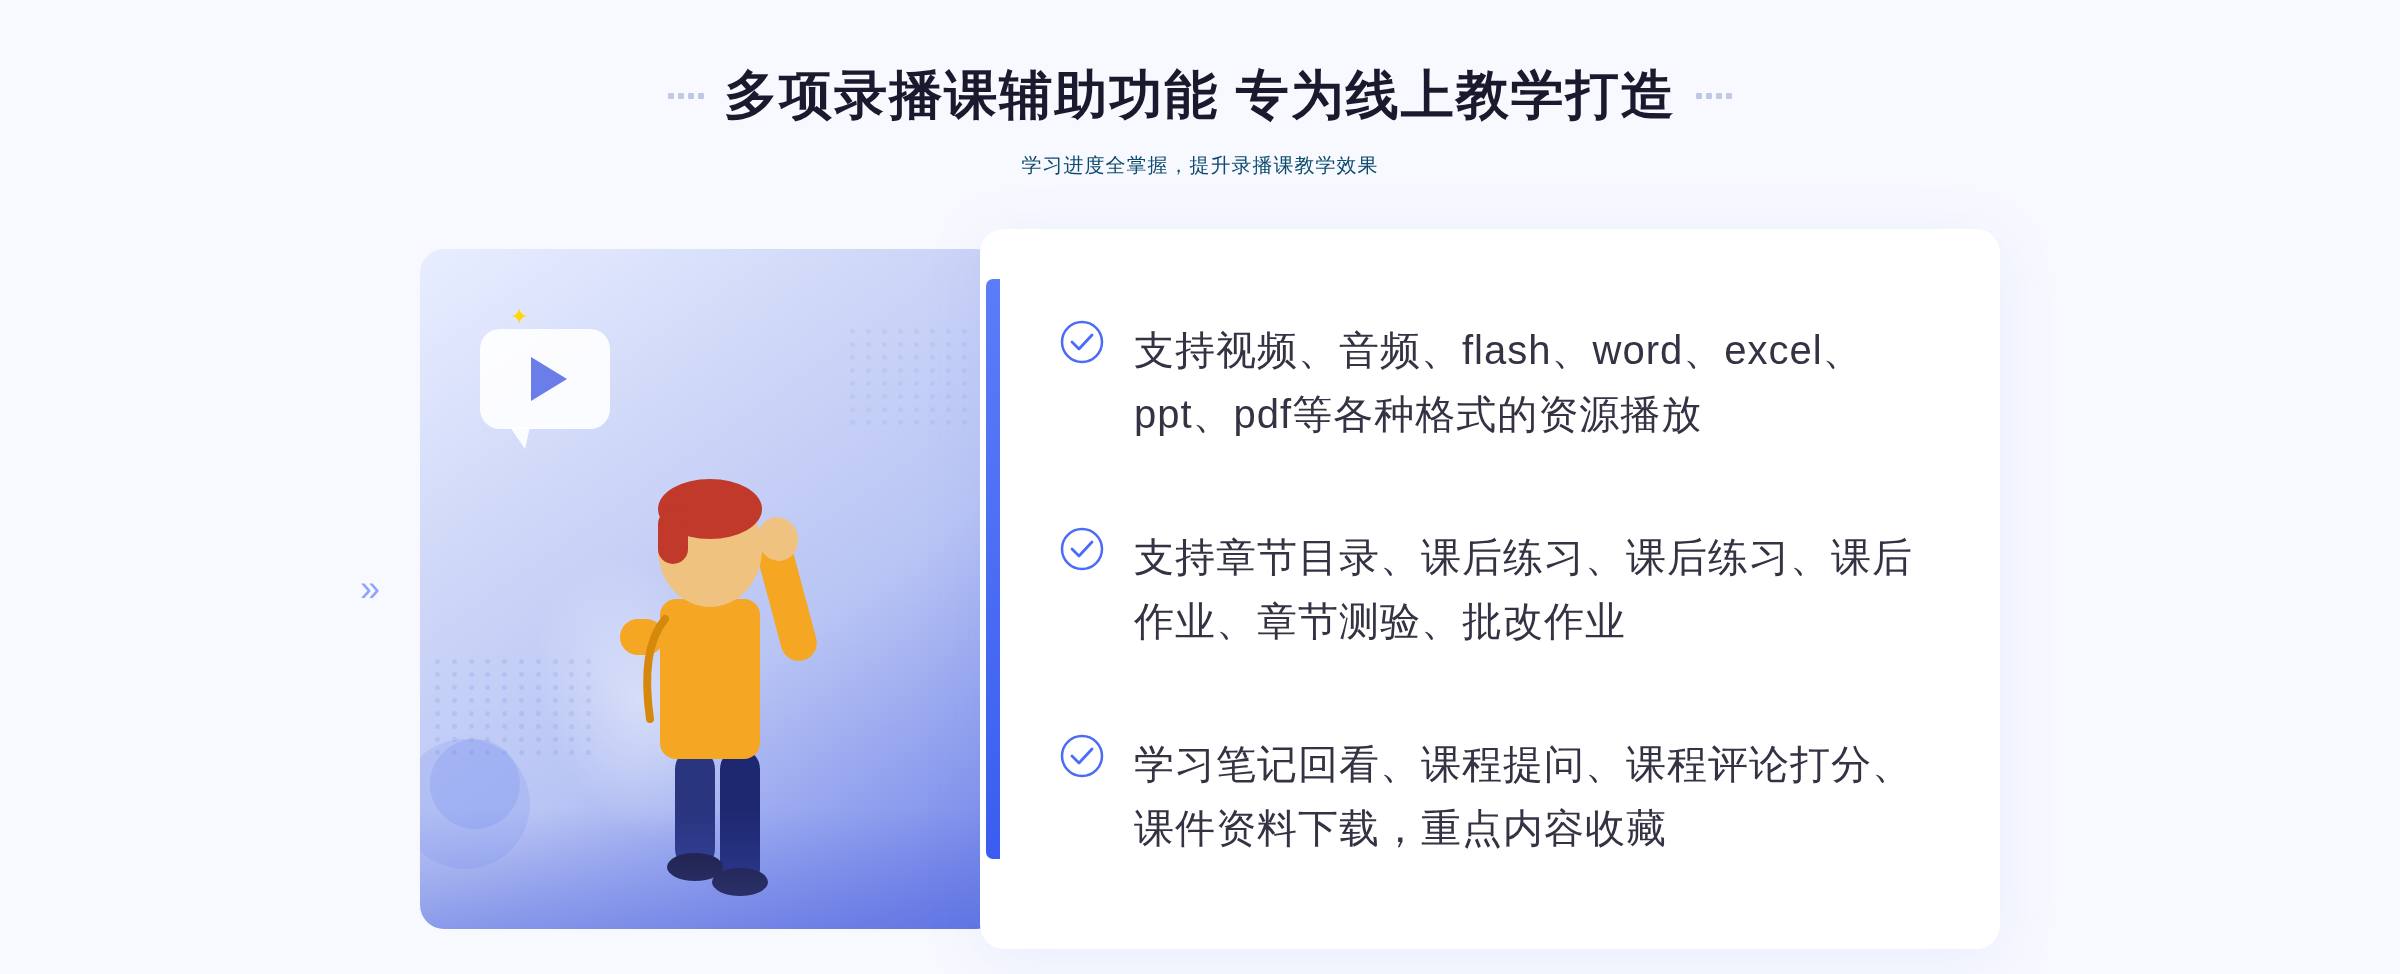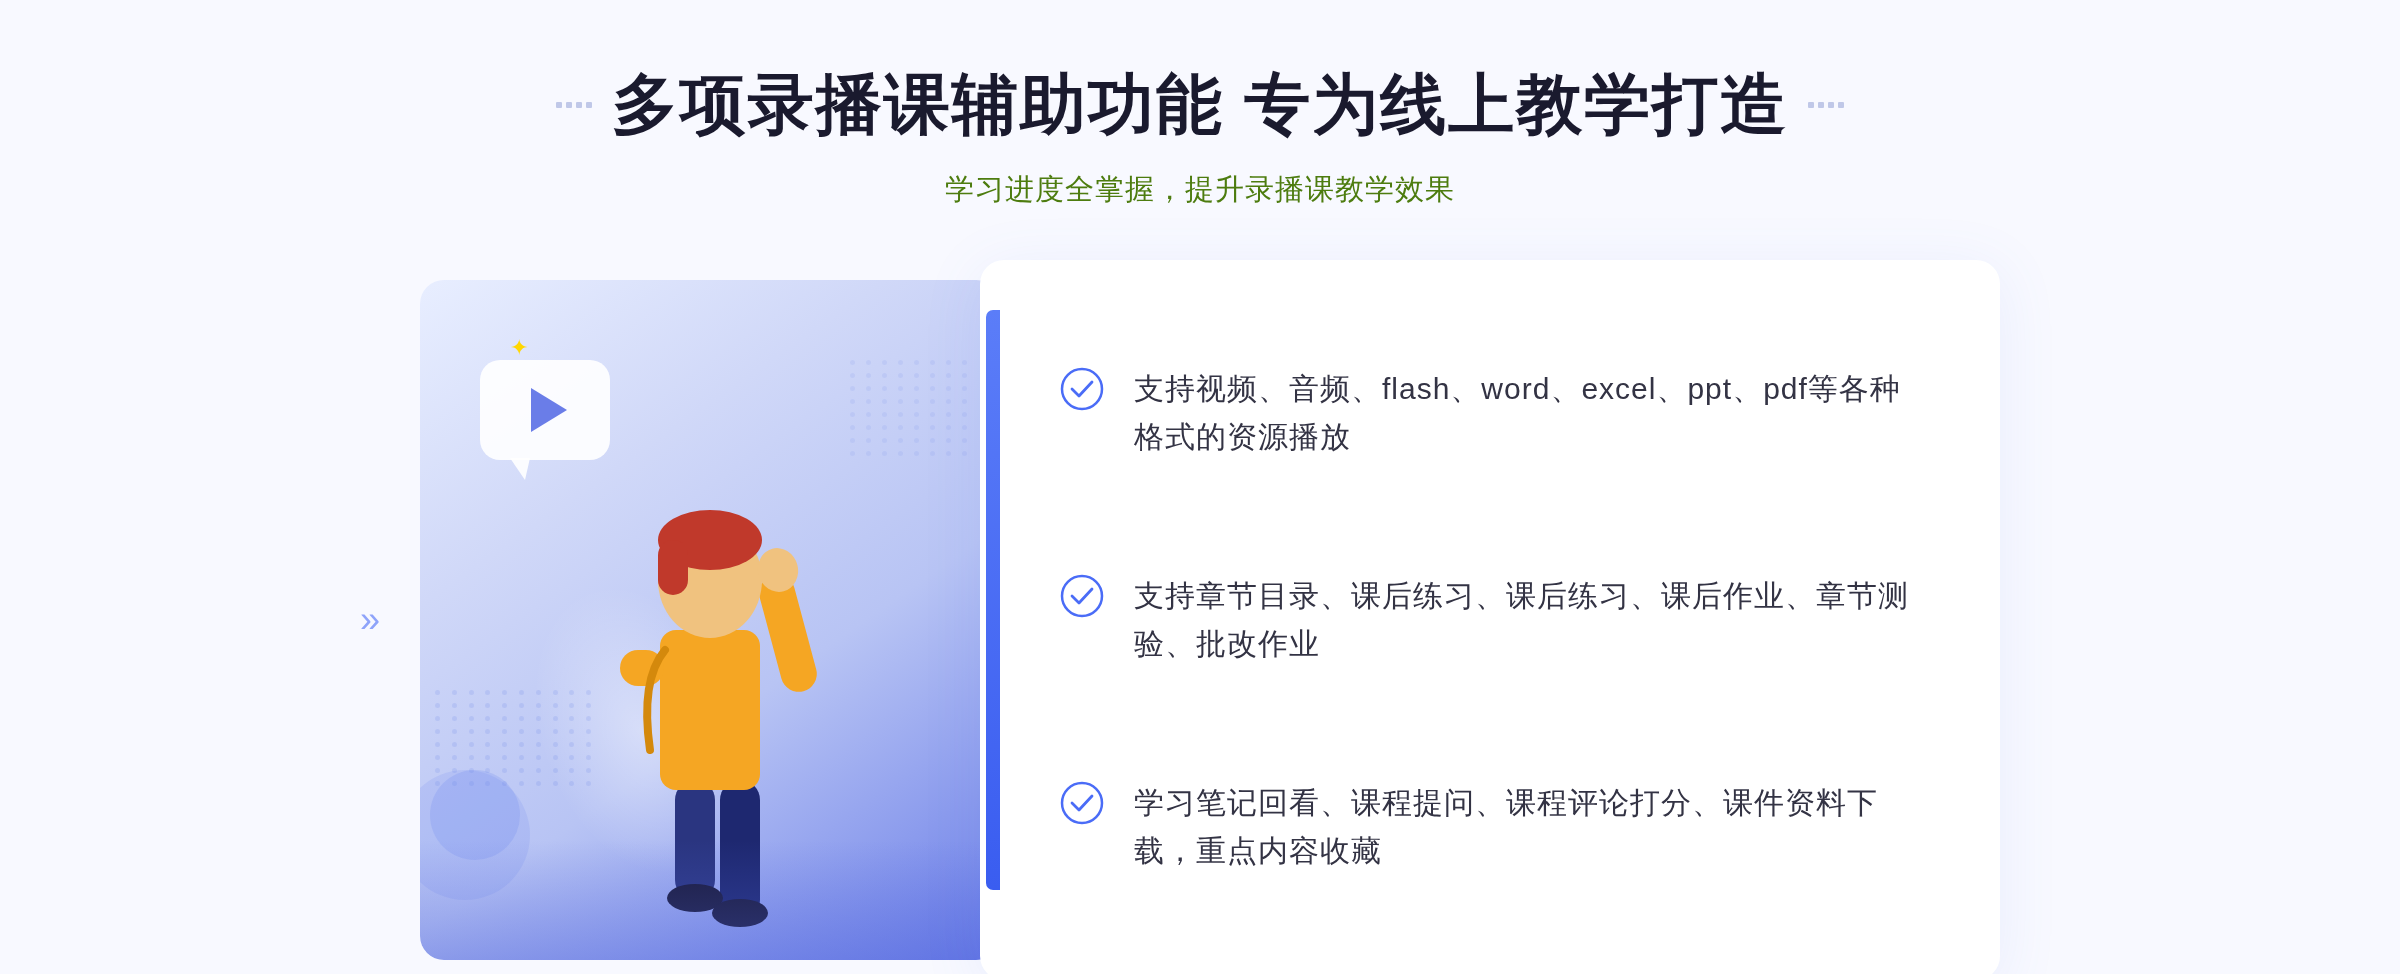--- a/index.html
+++ b/index.html
@@ -53,29 +53,29 @@
 
     .title-decorator span {
       display: inline-block;
       width: 6px;
       height: 6px;
       background: #c0c8e8;
       border-radius: 1px;
     }
 
     .main-title {
-      font-size: 66px;
+      font-size: 53px;
       font-weight: 700;
       color: #1a1a2e;
       letter-spacing: 2px;
     }
 
     .subtitle {
-      font-size: 29px;
-      color: #4d7c0f;
+      font-size: 20px;
+      color: #0c4a6e;
       letter-spacing: 1px;
     }
 
     
     .main-content {
       display: flex;
       width: 1600px;
       height: 720px;
       position: relative;
       z-index: 2;
@@ -249,21 +249,21 @@
       flex-shrink: 0;
       margin-top: 2px;
     }
 
     .feature-icon svg {
       width: 44px;
       height: 44px;
     }
 
     .feature-text {
-      font-size: 30px;
+      font-size: 40px;
       color: #333344;
       line-height: 1.6;
       font-weight: 400;
       letter-spacing: 1px;
     }
 
     
     .person-svg {
       position: absolute;
       bottom: 0;

